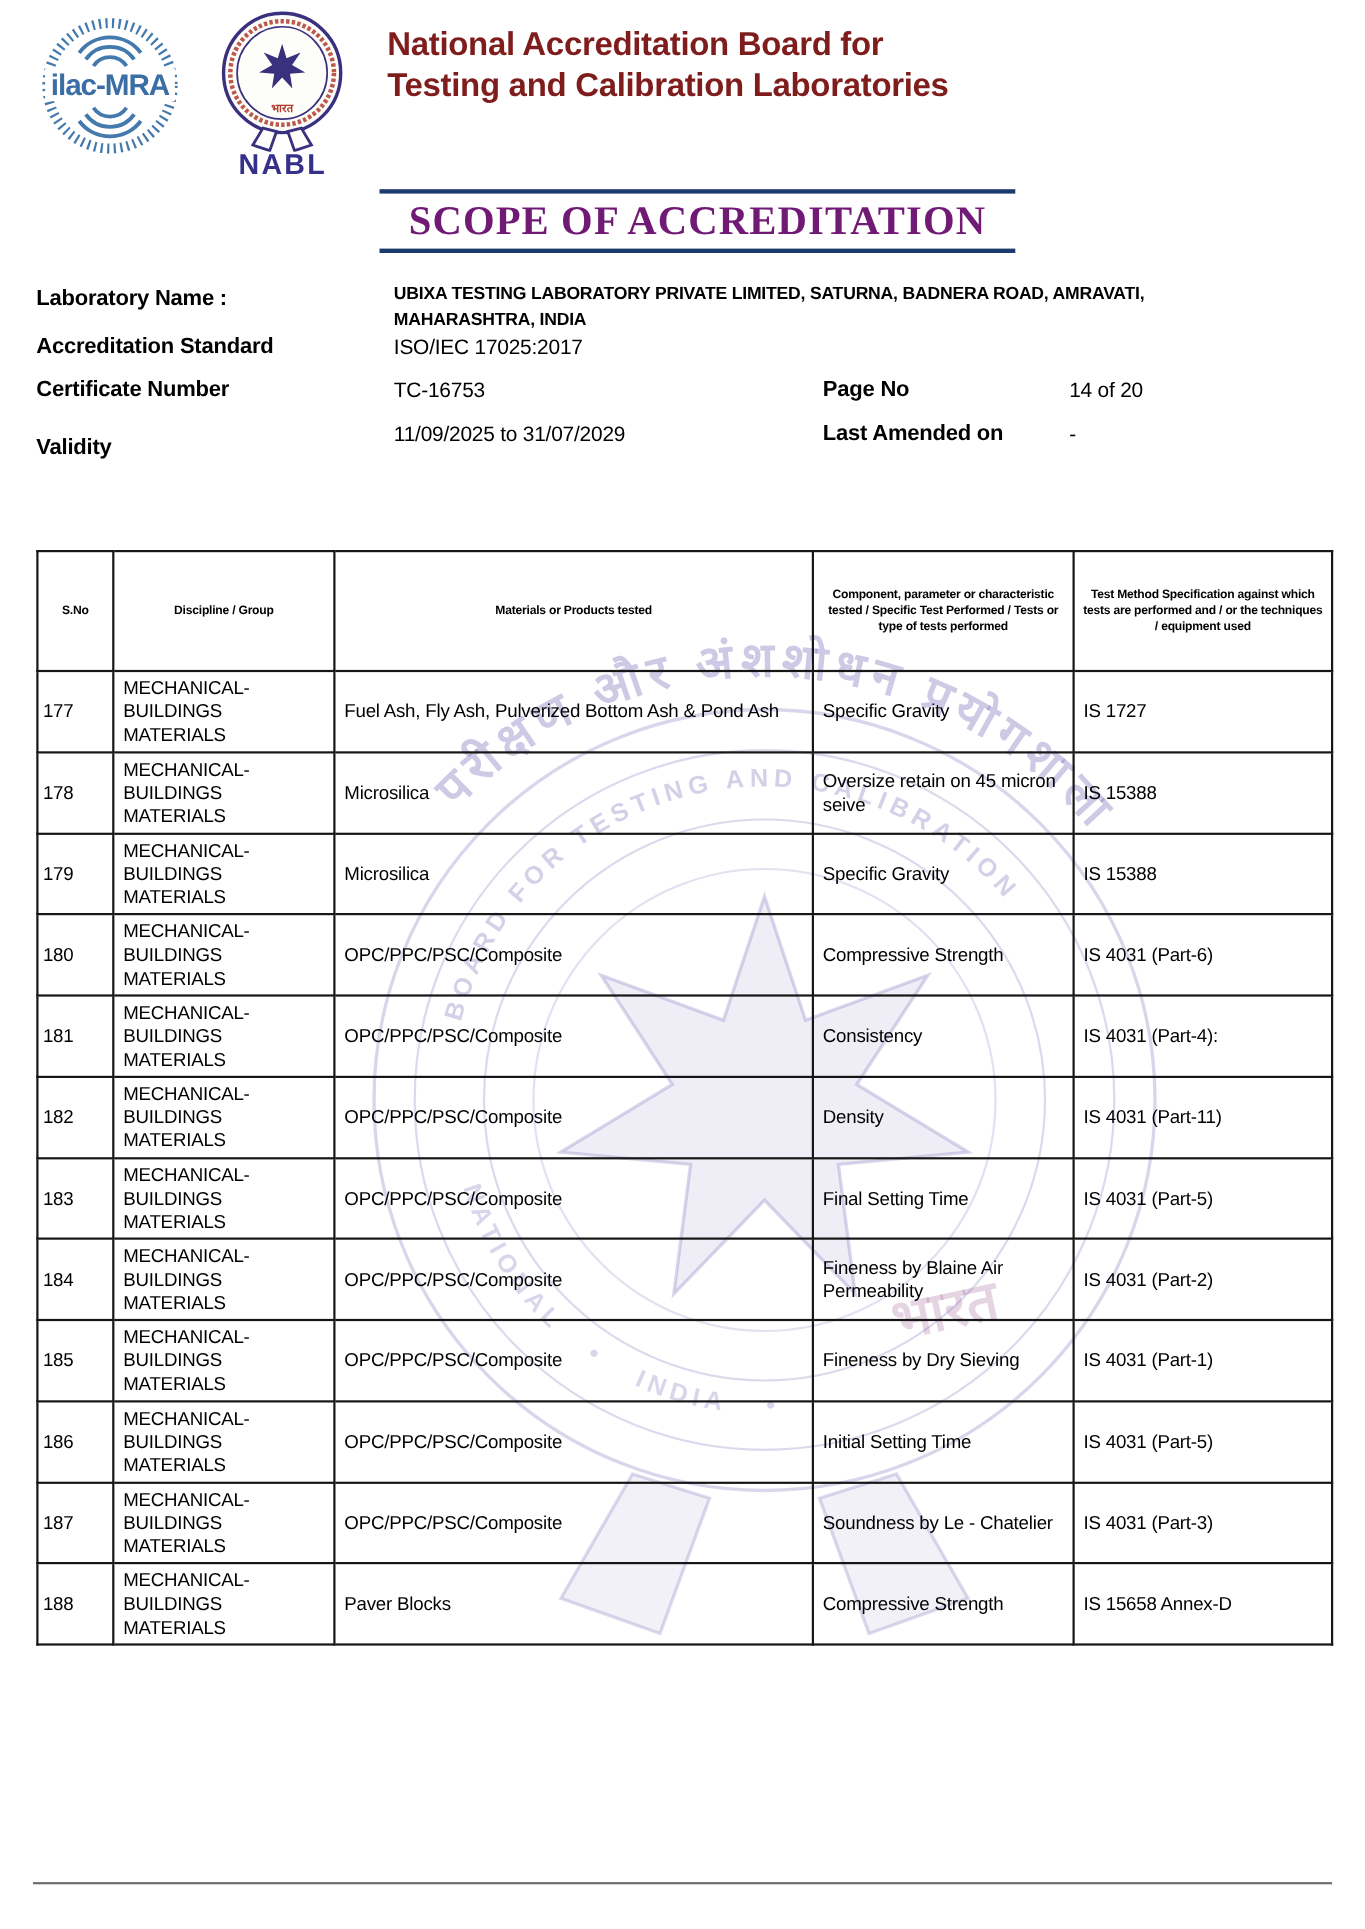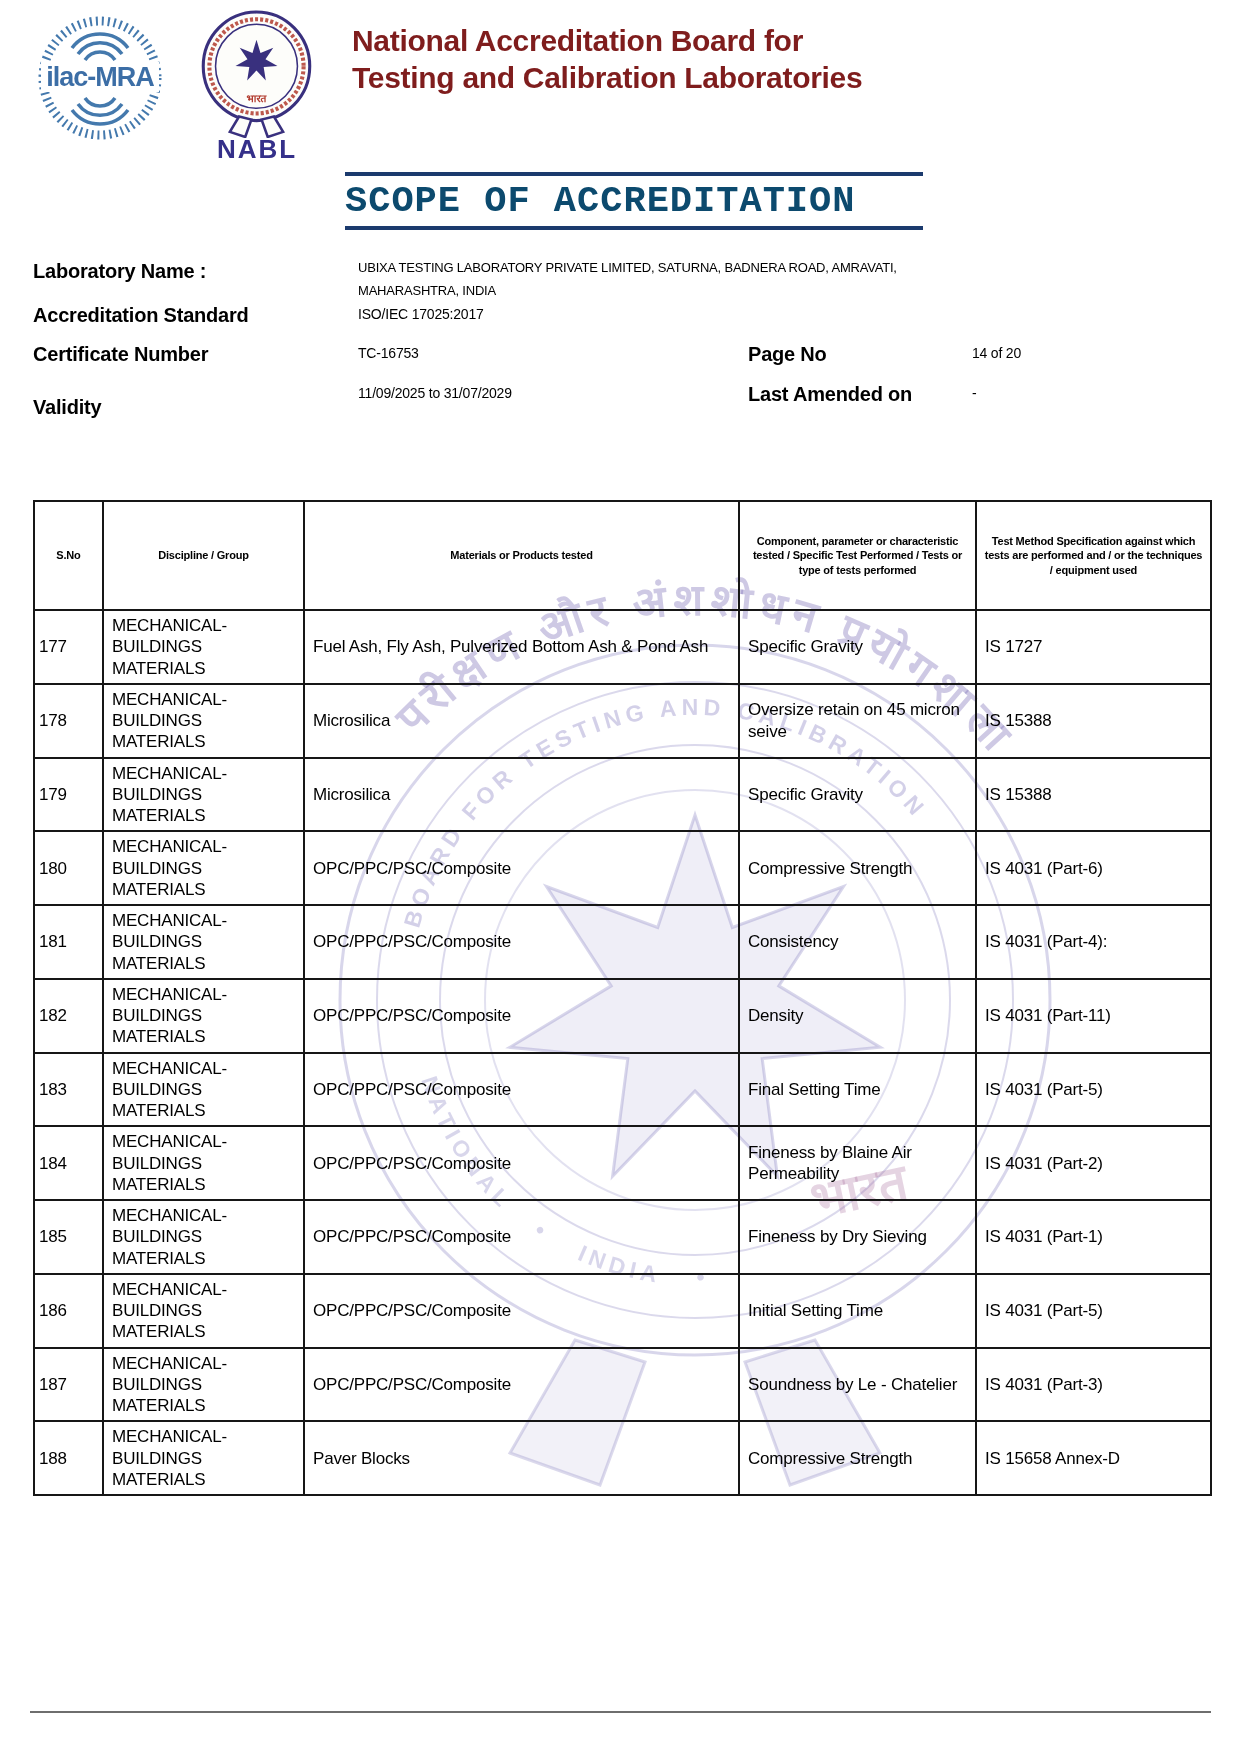--- a/index.html
+++ b/index.html
@@ -3,28 +3,28 @@
 <meta charset="utf-8">
 <style>
   html,body{margin:0;padding:0;background:#e8e8e8;}
   .page{position:relative;width:1241px;height:1754px;background:#ffffff;
         font-family:"Liberation Sans",sans-serif;color:#000;overflow:hidden;margin:0 auto;}
   .abs{position:absolute;}
 
   
   .org-title{font-weight:bold;font-size:30px;line-height:37px;letter-spacing:-0.3px;color:#7f1d1d;}
   .scope-rule{height:4px;background:#1b3a6d;}
-  .scope-title{font-family:Liberation Mono, monospace;font-weight:bold;font-size:37px;
-               letter-spacing:1px;color:#0c4a6e;text-align:left;}
+  .scope-title{font-family:Liberation Serif, serif;font-weight:bold;font-size:37px;
+               letter-spacing:1px;color:#701a75;text-align:center;}
   .nabl-word{font-weight:bold;font-size:26px;letter-spacing:2px;color:#35308a;text-align:center;}
 
   
   .lbl{font-weight:bold;font-size:20px;letter-spacing:-0.2px;white-space:nowrap;}
-  .val{font-size:14px;letter-spacing:-0.2px;white-space:nowrap;}
-  .val-wrap{font-size:13px;letter-spacing:-0.2px;line-height:23px;white-space:pre-line;}
+  .val{font-size:19px;letter-spacing:-0.2px;white-space:nowrap;}
+  .val-wrap{font-size:16px;letter-spacing:-0.2px;line-height:23px;white-space:pre-line;font-weight:bold;}
 
   
   table.scope{border-collapse:collapse;table-layout:fixed;width:1177px;background:transparent;}
   .scope th,.scope td{border:2.4px solid #161616;overflow:hidden;}
   .scope th{font-size:11px;font-weight:bold;text-align:center;vertical-align:middle;
             line-height:1.28;padding:4px 5px;letter-spacing:-0.2px;}
   .scope td{font-size:17px;vertical-align:middle;text-align:left;
             padding:4px 4px 4px 8px;letter-spacing:-0.2px;line-height:1.25;}
   .scope thead tr{height:109px;}
   .scope tbody tr{height:72px;}

